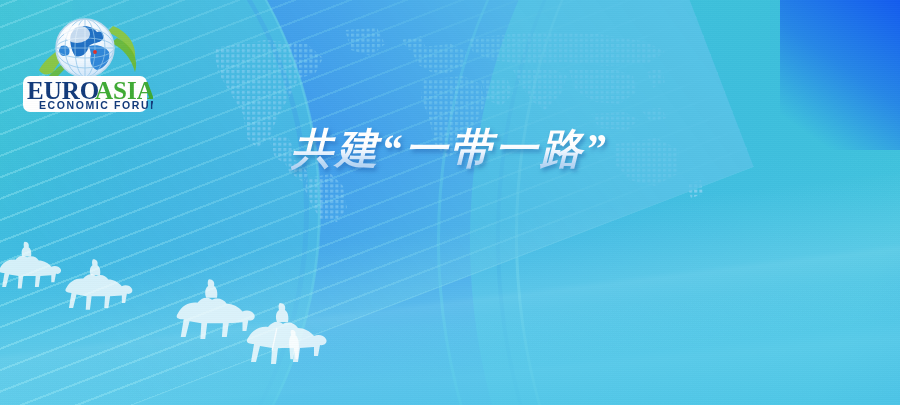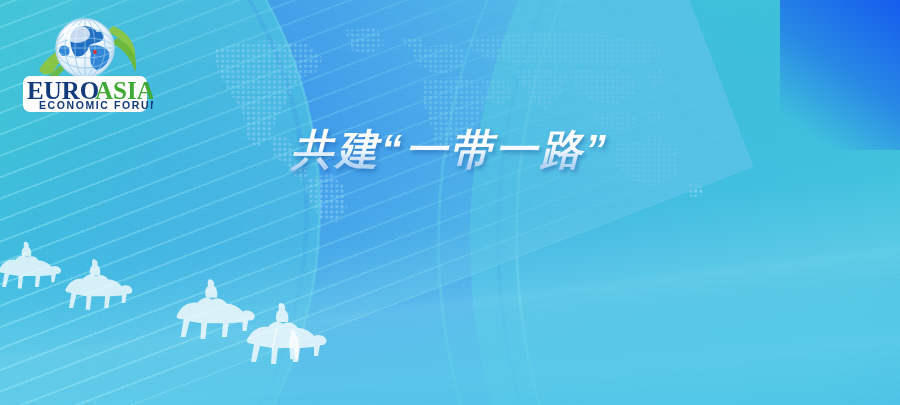--- a/index.html
+++ b/index.html
@@ -212,21 +212,21 @@
   
   .title-wrap {
     position: absolute;
     left: 0; right: 0;
     top: 126px;
     text-align: center;
     pointer-events: none;
   }
   .title {
     display: inline-block;
-    font-family: Liberation Sans, sans-serif;
+    font-family: Liberation Serif, serif;
     font-size: 42px;
     font-weight: 700;
     font-style: italic;
     letter-spacing: 3px;
     line-height: 1.12;
     background: linear-gradient(to bottom,
         #ffffff 0%,
         #ffffff 42%,
         #eaf4ff 56%,
         #bcd9f5 78%,

